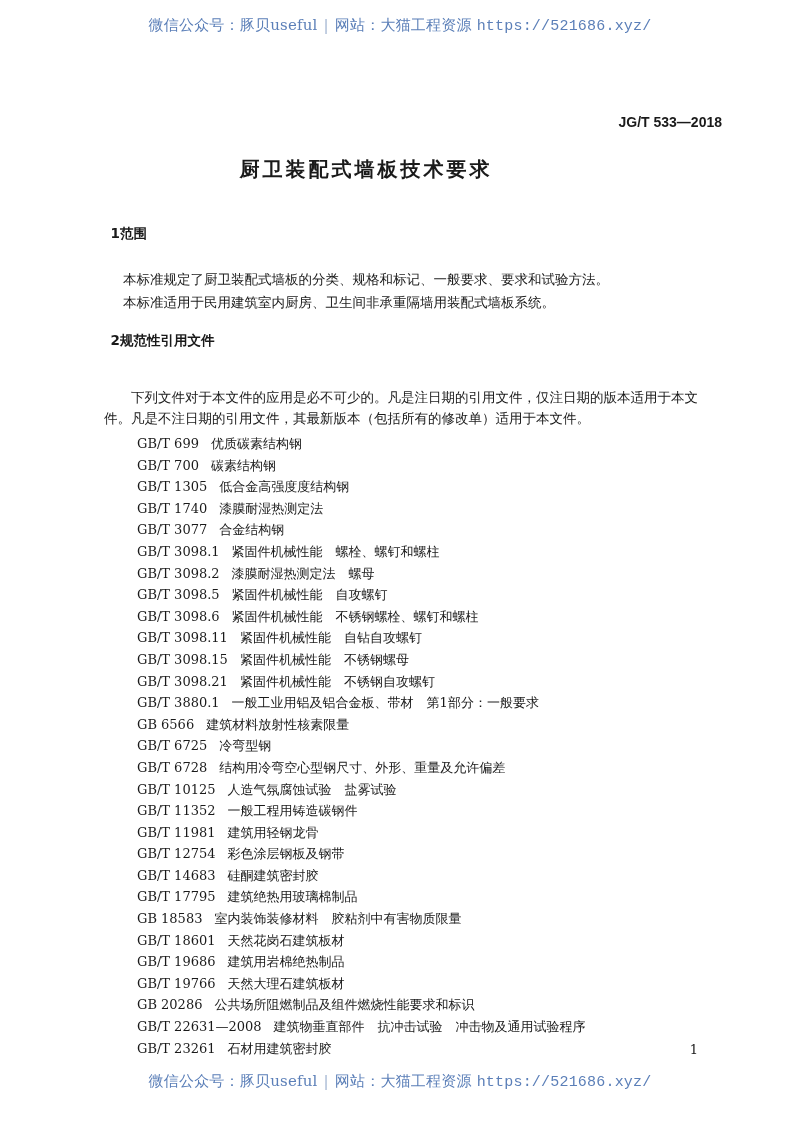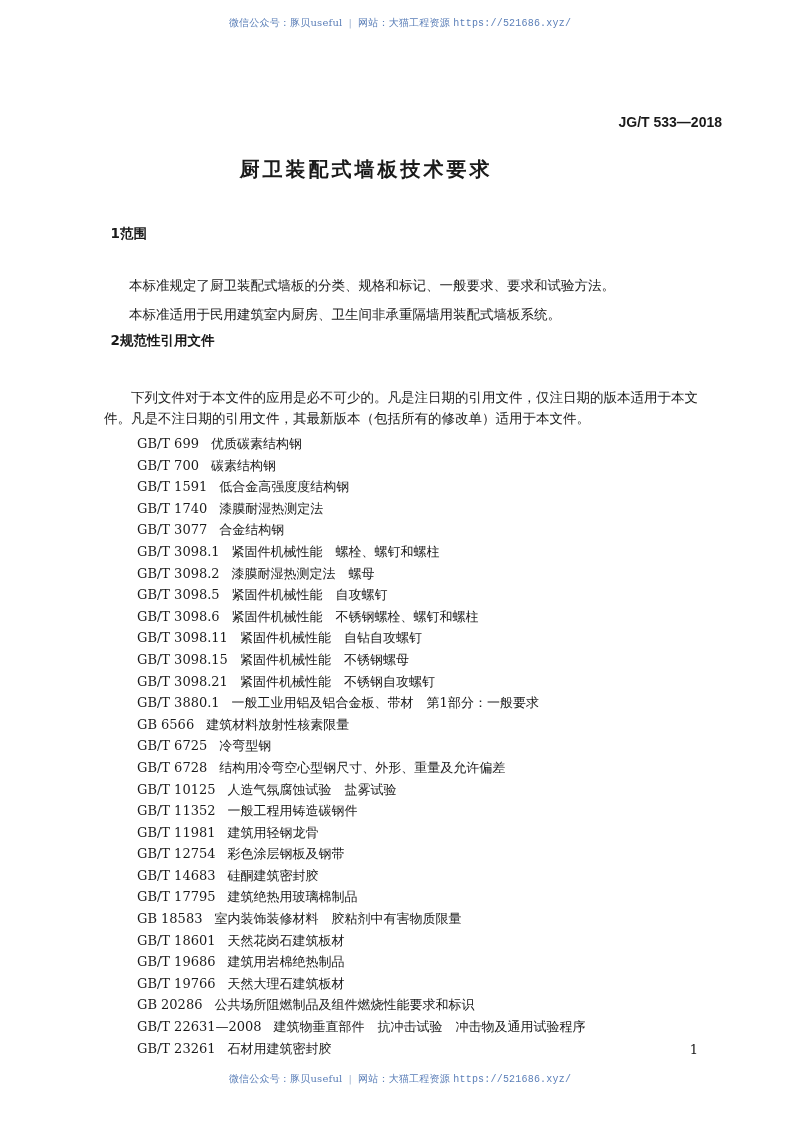--- a/index.html
+++ b/index.html
@@ -3,21 +3,21 @@
 <meta charset="utf-8">
 <style>
   html, body { margin: 0; padding: 0; background: #ffffff; }
   body {
     width: 800px; height: 1123px; position: relative; overflow: hidden;
     font-family: "DejaVu Serif", "Liberation Serif", serif;
     color: #1a1a1a;
   }
   .watermark {
     position: absolute; left: 0; width: 800px; text-align: center;
-    color: #5b7fb8; font-size: 10px; letter-spacing: 0.2px;
+    color: #5b7fb8; font-size: 15px; letter-spacing: 0.2px;
     font-family: "DejaVu Serif", "Liberation Serif", serif;
   }
   .watermark .mono { font-family: "Liberation Mono", "DejaVu Sans Mono", monospace; }
   .watermark .sep { color: #9fb2d0; margin: 0 6px; }
   .wm-top { top: 16px; }
   .wm-bottom { top: 1072px; }
 
   .std-code {
     position: absolute; top: 86px; right: 78px;
     font-family: "Liberation Sans", "DejaVu Sans", sans-serif;
@@ -35,21 +35,21 @@
   }
   .section-heading .num { display: inline-block; width: 26px; }
   .sec1 { top: 225px; }
   .sec2 { top: 332px; }
 
   .para {
     position: absolute; left: 94px; width: 628px;
     font-size: 13.5px; line-height: 21px;
   }
   .scope-block { top: 267px; }
-  .scope-block p { margin: 8px; text-indent: 27px; }
+  .scope-block p { margin: 2px; text-indent: 27px; }
   .ref-intro { top: 377px; }
   .ref-intro p { margin: 10px; text-indent: 27px; }
 
   .ref-list {
     position: absolute; left: 121px; top: 417px; margin: 16px; padding: 0; list-style: none;
     font-size: 13px;
   }
   .ref-list li { height: 21.6px; line-height: 21.6px; white-space: nowrap; }
   .ref-list .code { margin-right: 12px; }
   .ref-list .name { }
@@ -82,21 +82,21 @@
 <div class="section-heading sec2">
   <span class="num">2</span><span>规范性引用文件</span>
 </div>
 <div class="para ref-intro">
   <p>下列文件对于本文件的应用是必不可少的。凡是注日期的引用文件，仅注日期的版本适用于本文件。凡是不注日期的引用文件，其最新版本（包括所有的修改单）适用于本文件。</p>
 </div>
 
 <ul class="ref-list">
   <li><span class="code">GB/T 699</span><span class="name">优质碳素结构钢</span></li>
   <li><span class="code">GB/T 700</span><span class="name">碳素结构钢</span></li>
-  <li><span class="code">GB/T 1591</span><span class="name">低合金高强度度结构钢</span></li>
+  <li><span class="code">GB/T 1305</span><span class="name">低合金高强度度结构钢</span></li>
   <li><span class="code">GB/T 1740</span><span class="name">漆膜耐湿热测定法</span></li>
   <li><span class="code">GB/T 3077</span><span class="name">合金结构钢</span></li>
   <li><span class="code">GB/T 3098.1</span><span class="name">紧固件机械性能　螺栓、螺钉和螺柱</span></li>
   <li><span class="code">GB/T 3098.2</span><span class="name">漆膜耐湿热测定法　螺母</span></li>
   <li><span class="code">GB/T 3098.5</span><span class="name">紧固件机械性能　自攻螺钉</span></li>
   <li><span class="code">GB/T 3098.6</span><span class="name">紧固件机械性能　不锈钢螺栓、螺钉和螺柱</span></li>
   <li><span class="code">GB/T 3098.11</span><span class="name">紧固件机械性能　自钻自攻螺钉</span></li>
   <li><span class="code">GB/T 3098.15</span><span class="name">紧固件机械性能　不锈钢螺母</span></li>
   <li><span class="code">GB/T 3098.21</span><span class="name">紧固件机械性能　不锈钢自攻螺钉</span></li>
   <li><span class="code">GB/T 3880.1</span><span class="name">一般工业用铝及铝合金板、带材　第1部分：一般要求</span></li>

